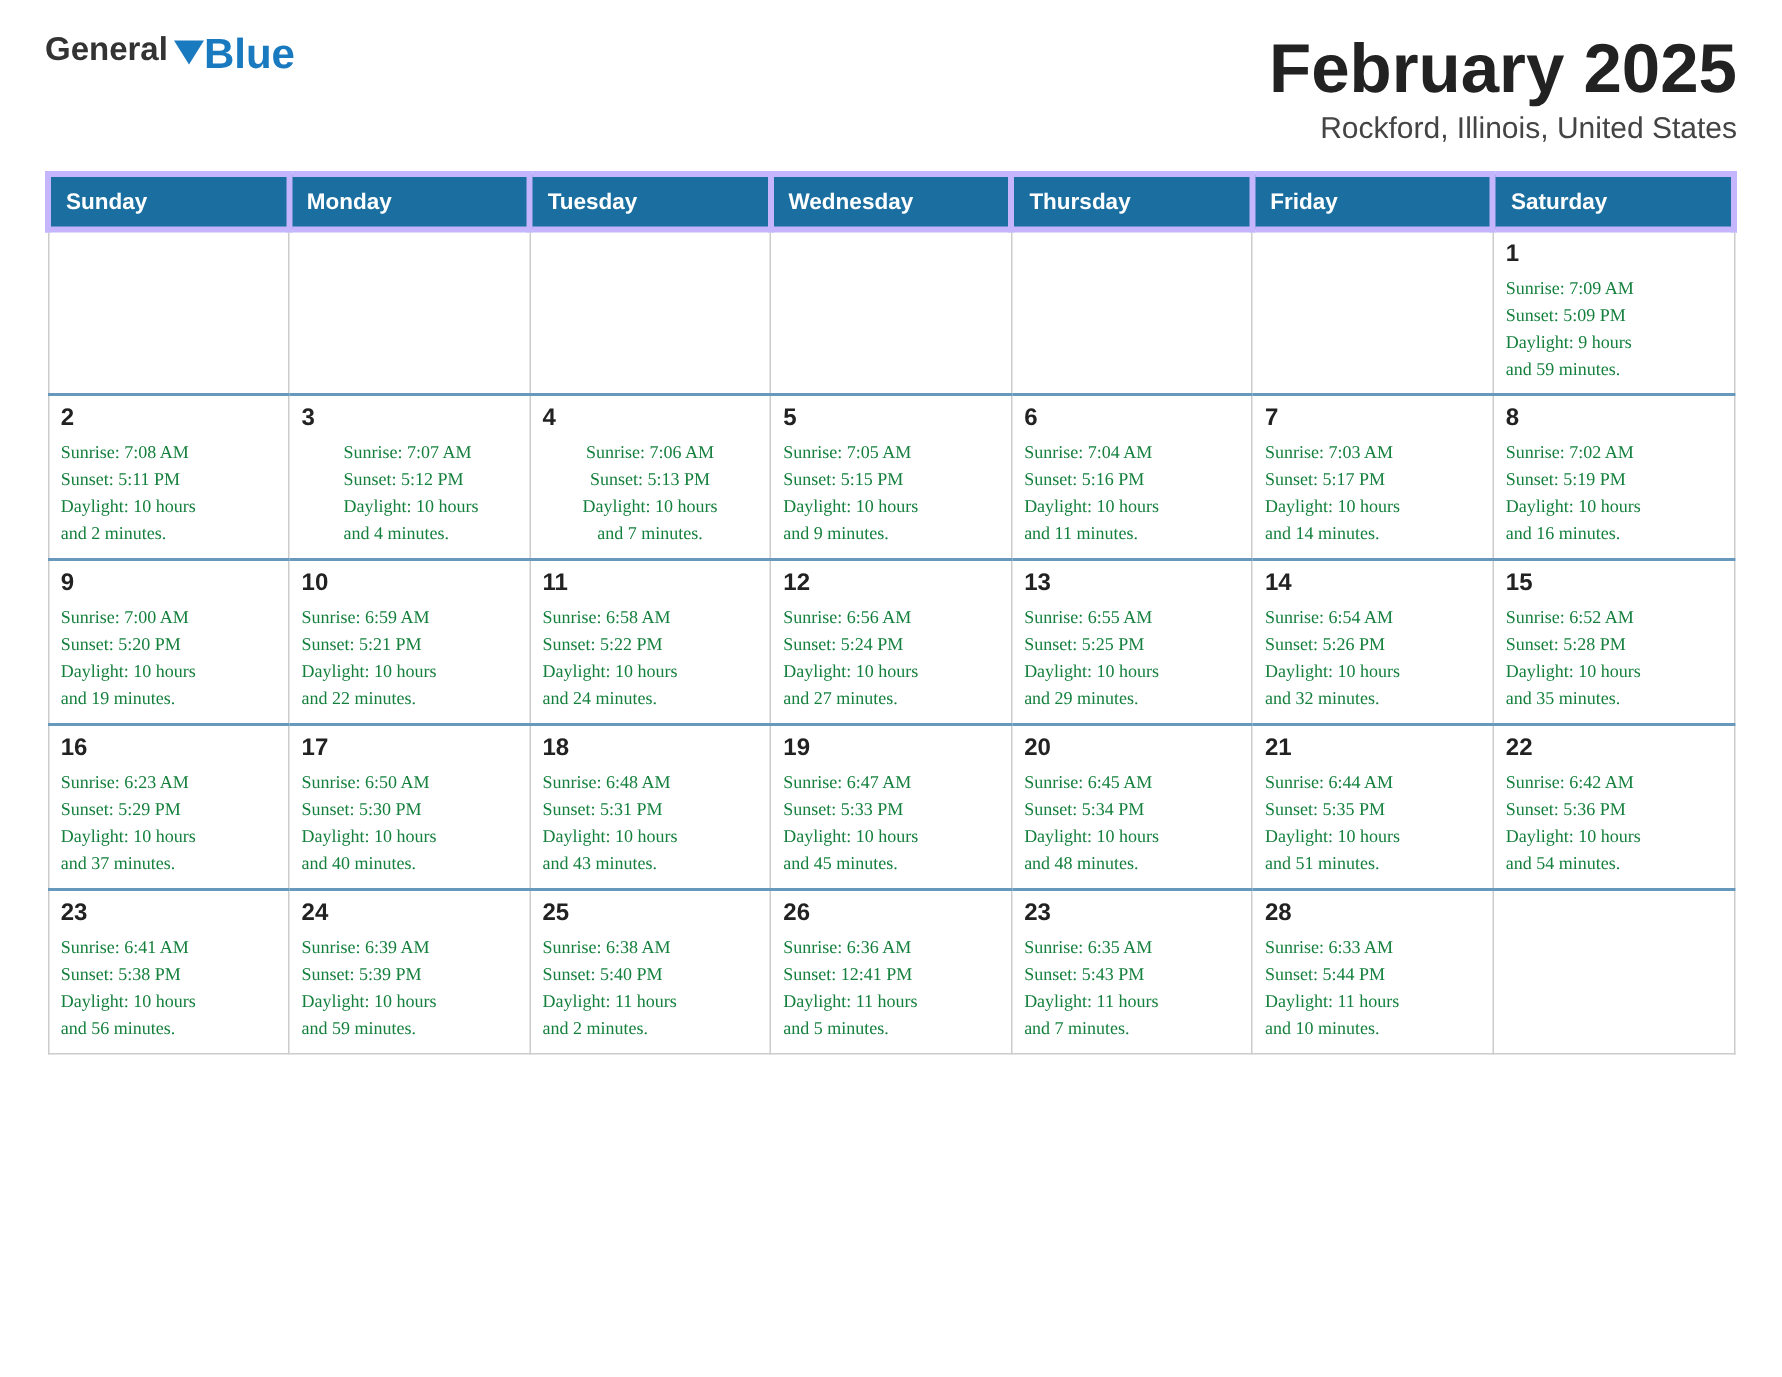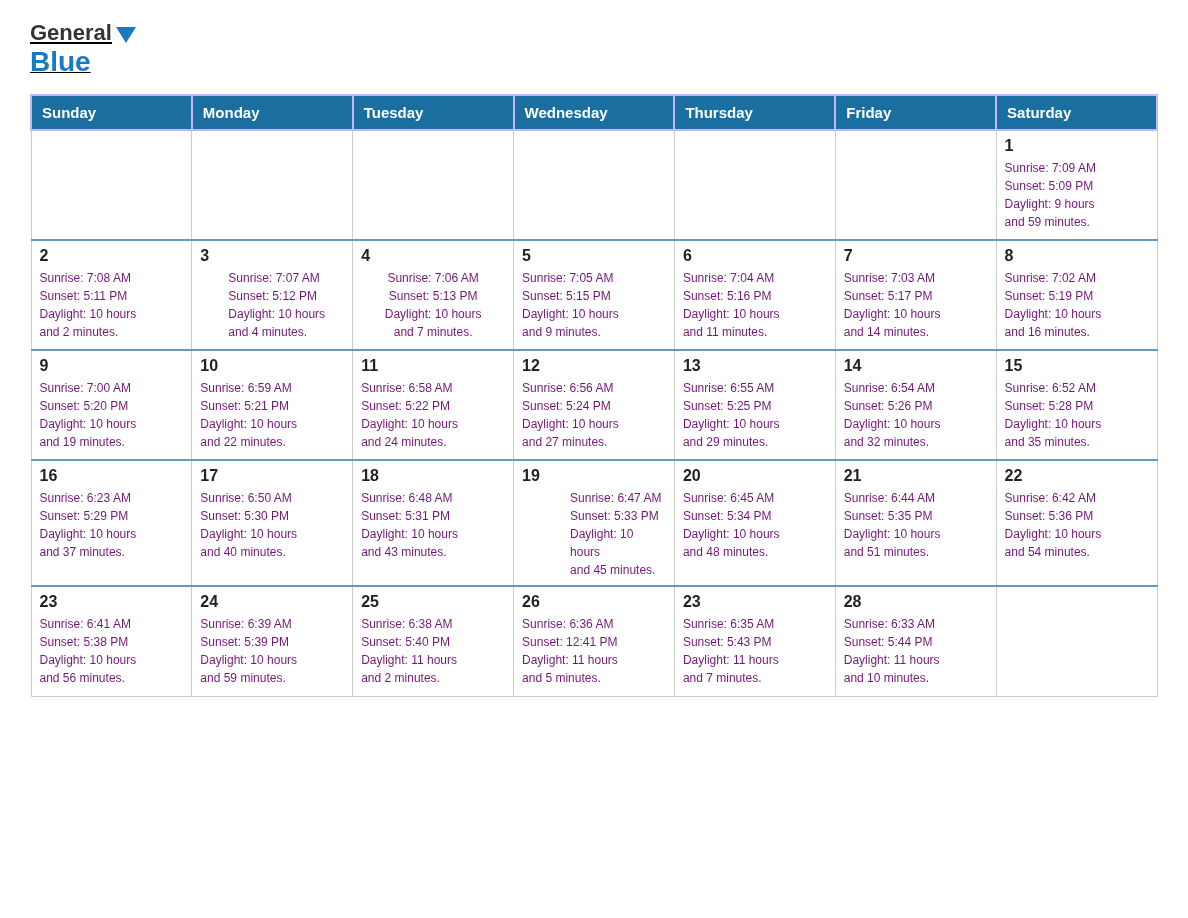--- a/index.html
+++ b/index.html
@@ -30,23 +30,22 @@
       width: 0;
       height: 0;
       border-left: 10px solid transparent;
       border-right: 10px solid transparent;
       border-top: 16px solid #1a7abf;
       margin-left: 2px;
       margin-top: 4px;
     }
     .logo-block {
       display: flex;
-      flex-direction: column;
+      flex-direction: row;
       align-items: flex-start;
-      text-decoration: underline;
     }
     .logo-row1 {
       display: flex;
       align-items: center;
     }
     .title-block {
       text-align: right;
     }
     .month-title {
       font-size: 46px;
@@ -64,40 +63,41 @@
       border-collapse: collapse;
       border: 1px solid #999;
     }
     .calendar th {
       background-color: #1a6fa0;
       color: #fff;
       font-size: 15px;
       font-weight: bold;
       padding: 8px 10px;
       text-align: left;
-      border: 2px solid #c4b5fd;
+      border: 4px solid #c4b5fd;
     }
     .calendar td {
       vertical-align: top;
       padding: 6px 8px;
       border: 1px solid #ccc;
       width: calc(100% / 7);
       min-height: 110px;
       height: 110px;
     }
     .day-num {
       font-size: 16px;
       font-weight: bold;
       color: #222;
       margin-bottom: 4px;
     }
     .day-info {
       font-size: 12px;
-      color: #701a75;
+      color: #15803d;
       line-height: 1.5;
+      font-family: Liberation Serif, serif;
     }
     .empty-cell {
       background: #f9f9f9;
     }
     .calendar tr td {
       background: #fff;
     }
     .calendar tr:nth-child(even) td {
       background: #fff;
     }
@@ -118,20 +118,22 @@
       <span class="logo-text-general">General</span>
       <div style="display:flex; flex-direction:column; align-items:center; margin-left:2px;">
         <div class="logo-triangle"></div>
       </div>
     </div>
     <div style="margin-left: 0;">
       <span class="logo-text-blue">Blue</span>
     </div>
   </div>
   <div class="title-block">
+    <div class="month-title">February 2025</div>
+    <div class="location">Rockford, Illinois, United States</div>
   </div>
 </div>
 
 <table class="calendar">
   <thead>
     <tr>
     <th>Sunday</th>
         <th>Monday</th>
         <th>Tuesday</th>
         <th>Wednesday</th>
@@ -275,21 +277,21 @@
         </td>
         <td>
           <div class="day-num">18</div>
           <div class="day-info" style="white-space: pre-line;">Sunrise: 6:48 AM
 Sunset: 5:31 PM
 Daylight: 10 hours
 and 43 minutes.</div>
         </td>
         <td>
           <div class="day-num">19</div>
-          <div class="day-info" style="white-space: pre-line; margin-left: 48px;">Sunrise: 6:47 AM
+          <div class="day-info" style="white-space: pre-line;">Sunrise: 6:47 AM
 Sunset: 5:33 PM
 Daylight: 10 hours
 and 45 minutes.</div>
         </td>
         <td>
           <div class="day-num">20</div>
           <div class="day-info" style="white-space: pre-line;">Sunrise: 6:45 AM
 Sunset: 5:34 PM
 Daylight: 10 hours
 and 48 minutes.</div>

